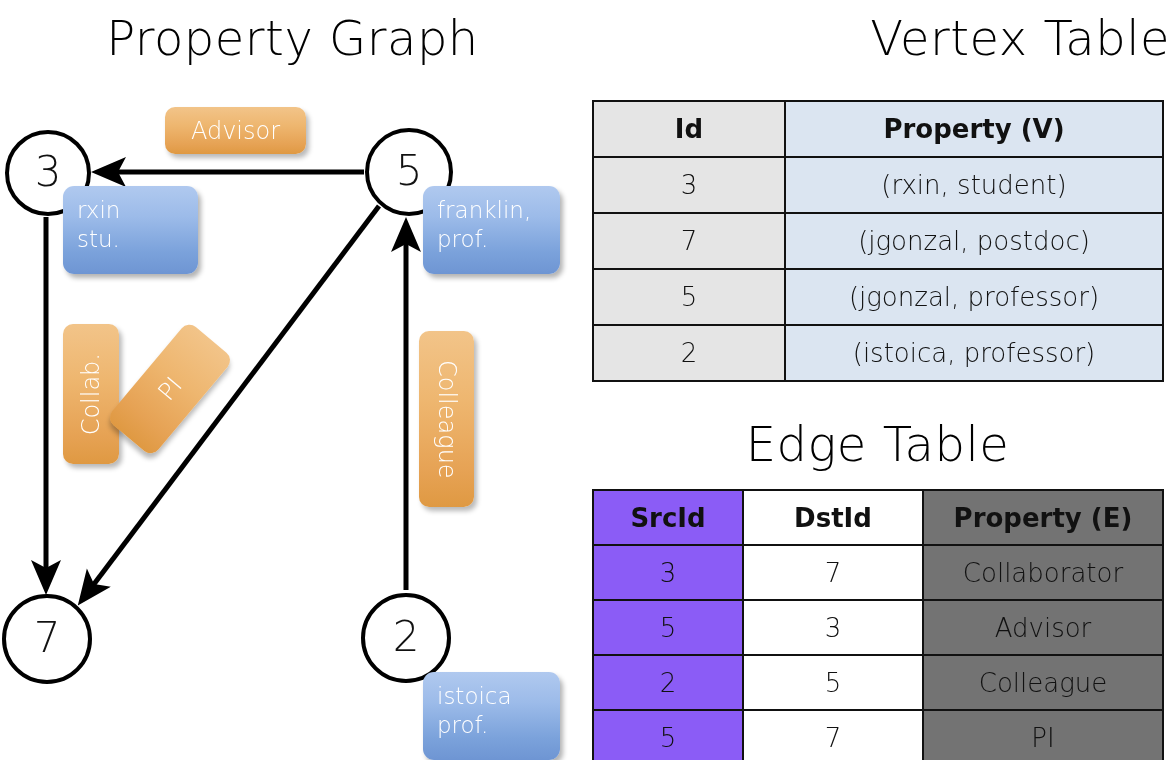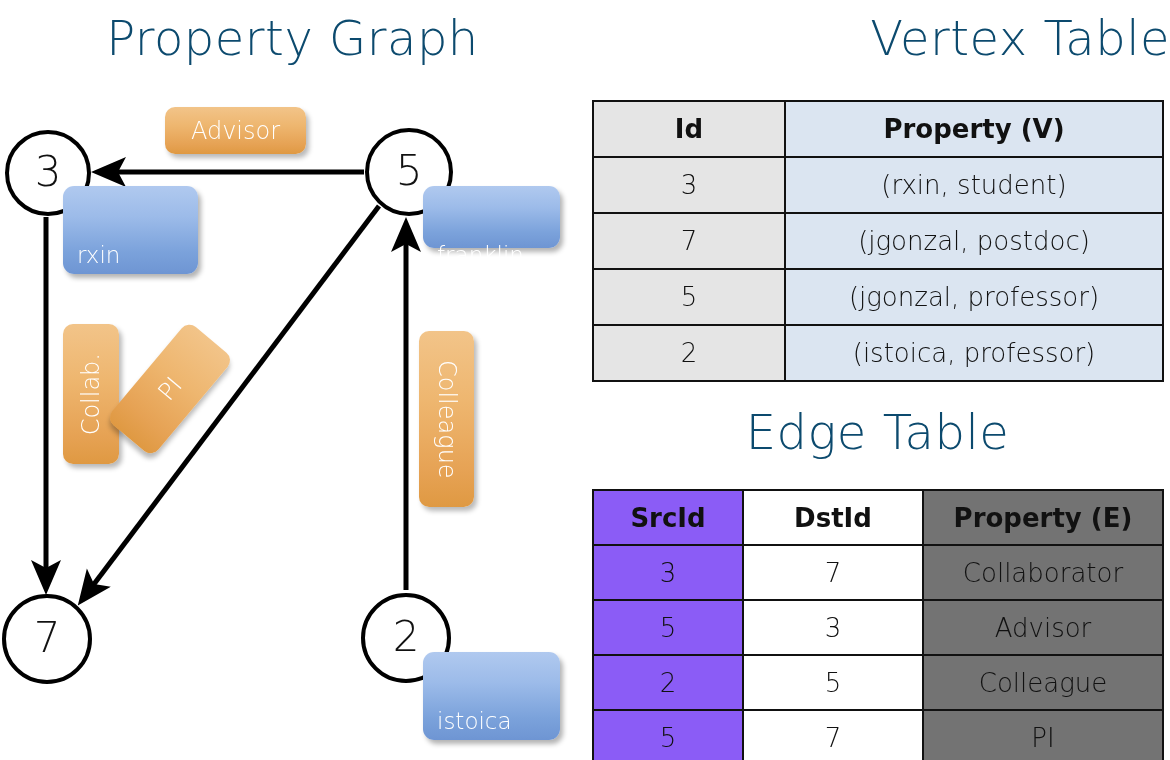--- a/index.html
+++ b/index.html
@@ -14,27 +14,27 @@
     overflow: hidden;
     font-family: "Liberation Sans", sans-serif;
     color: #000;
   }
 
   
   .title {
     position: absolute;
     font-family: "DejaVu Sans", sans-serif;
     font-weight: 300;
-    color: #0c4a6e;
+    color: #000000;
     white-space: nowrap;
     letter-spacing: 0.5px;
   }
   #title-property-graph { left: 0; top: 10px; width: 585px; text-align: center; font-size: 48px; }
   #title-vertex-table   { left: 585px; top: 10px; width: 585px; text-align: right; font-size: 48px; }
-  #title-edge-table     { left: 585px; top: 404px; width: 585px; text-align: center; font-size: 48px; }
+  #title-edge-table     { left: 585px; top: 416px; width: 585px; text-align: center; font-size: 48px; }
 
   
   #graph-panel {
     position: absolute;
     left: 0; top: 0;
     width: 585px; height: 760px;
   }
   #graph-edges {
     position: absolute;
     left: 0; top: 0;
@@ -72,24 +72,24 @@
     color: #ffffff;
     font-family: "DejaVu Sans", sans-serif;
     font-weight: 300;
     font-size: 23px;
     line-height: 1.28;
     padding: 10px 14px;
     box-sizing: border-box;
     z-index: 4;
   }
   #prop-rxin     { left: 63px;  top: 186px; width: 135px; height: 88px; }
-  #prop-franklin { left: 423px; top: 186px; width: 137px; height: 62px; }
+  #prop-franklin { left: 423px; top: 186px; width: 137px; height: 88px; }
   #prop-jgonzal  { left: 63px;  top: 652px; width: 137px; height: 88px; }
-  #prop-istoica  { left: 423px; top: 652px; width: 137px; height: 88px; }
-  .prop-box .line { display: block; white-space: nowrap; margin-top: 45px; }
+  #prop-istoica  { left: 423px; top: 672px; width: 137px; height: 88px; }
+  .prop-box .line { display: block; white-space: nowrap; }
 
   
   .edge-label {
     position: absolute;
     border-radius: 10px;
     background: linear-gradient(to bottom, #f2c489 0%, #eeb66f 40%, #e6a254 80%, #df9942 100%);
     box-shadow: 3px 4px 5px rgba(0,0,0,0.28);
     color: #ffffff;
     font-family: "DejaVu Sans", sans-serif;
     font-weight: 300;

